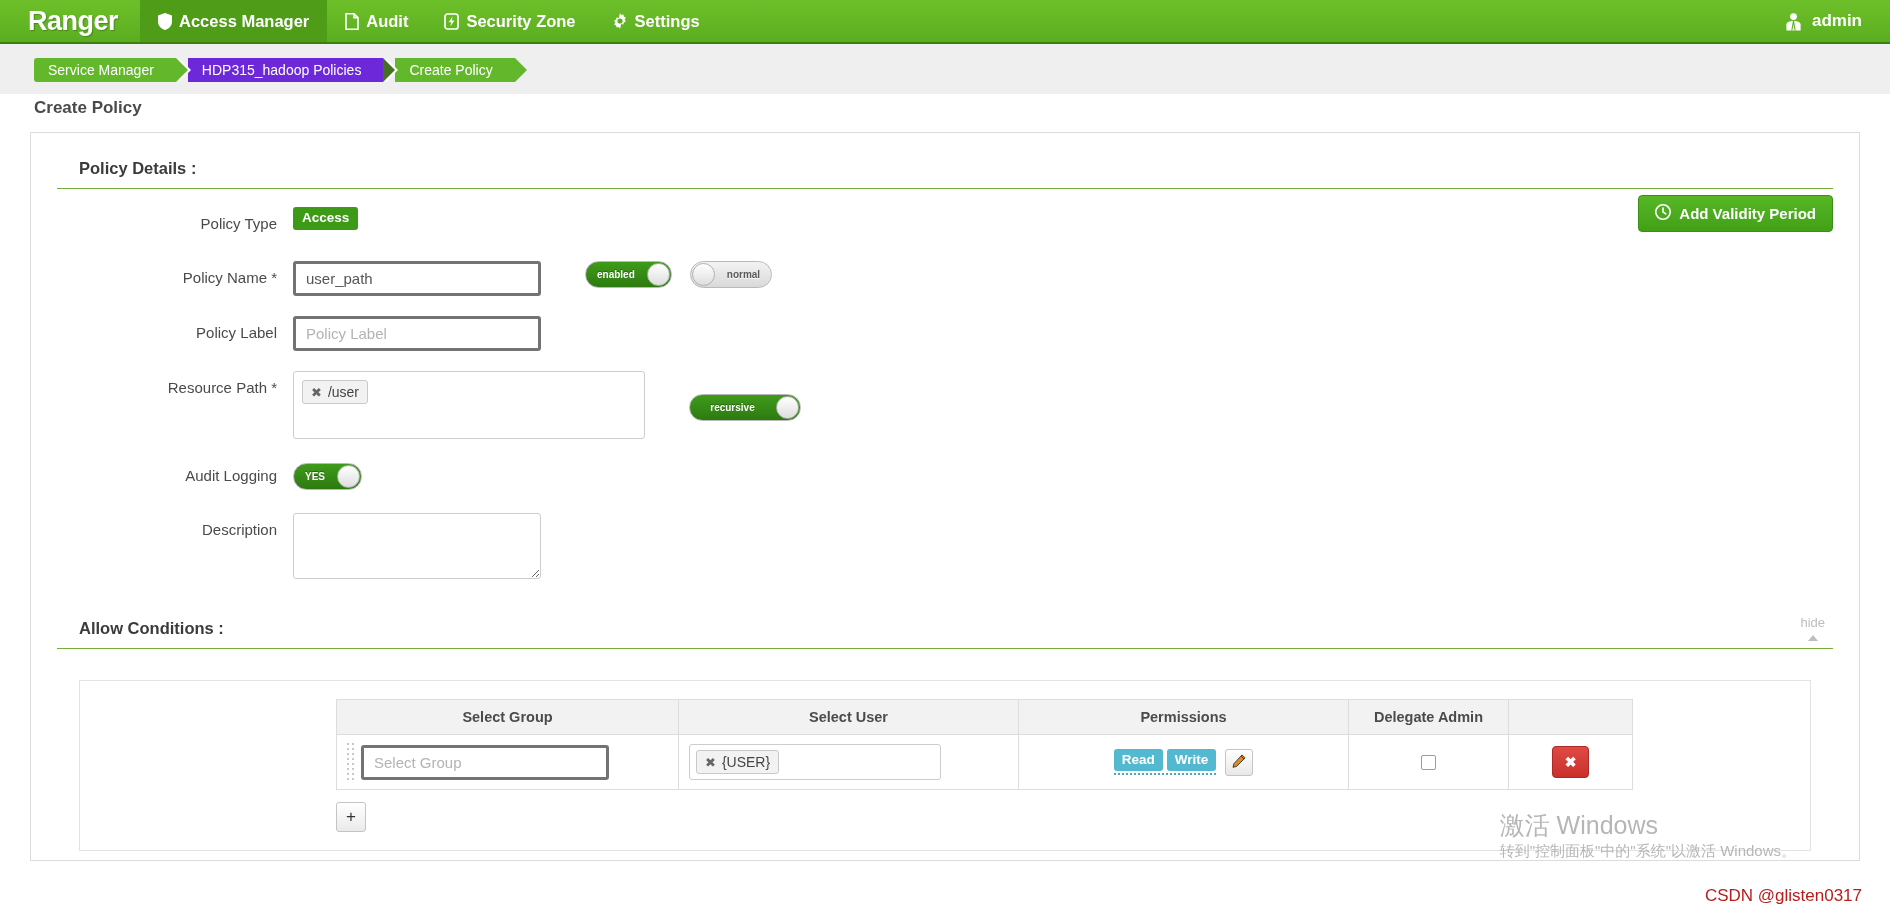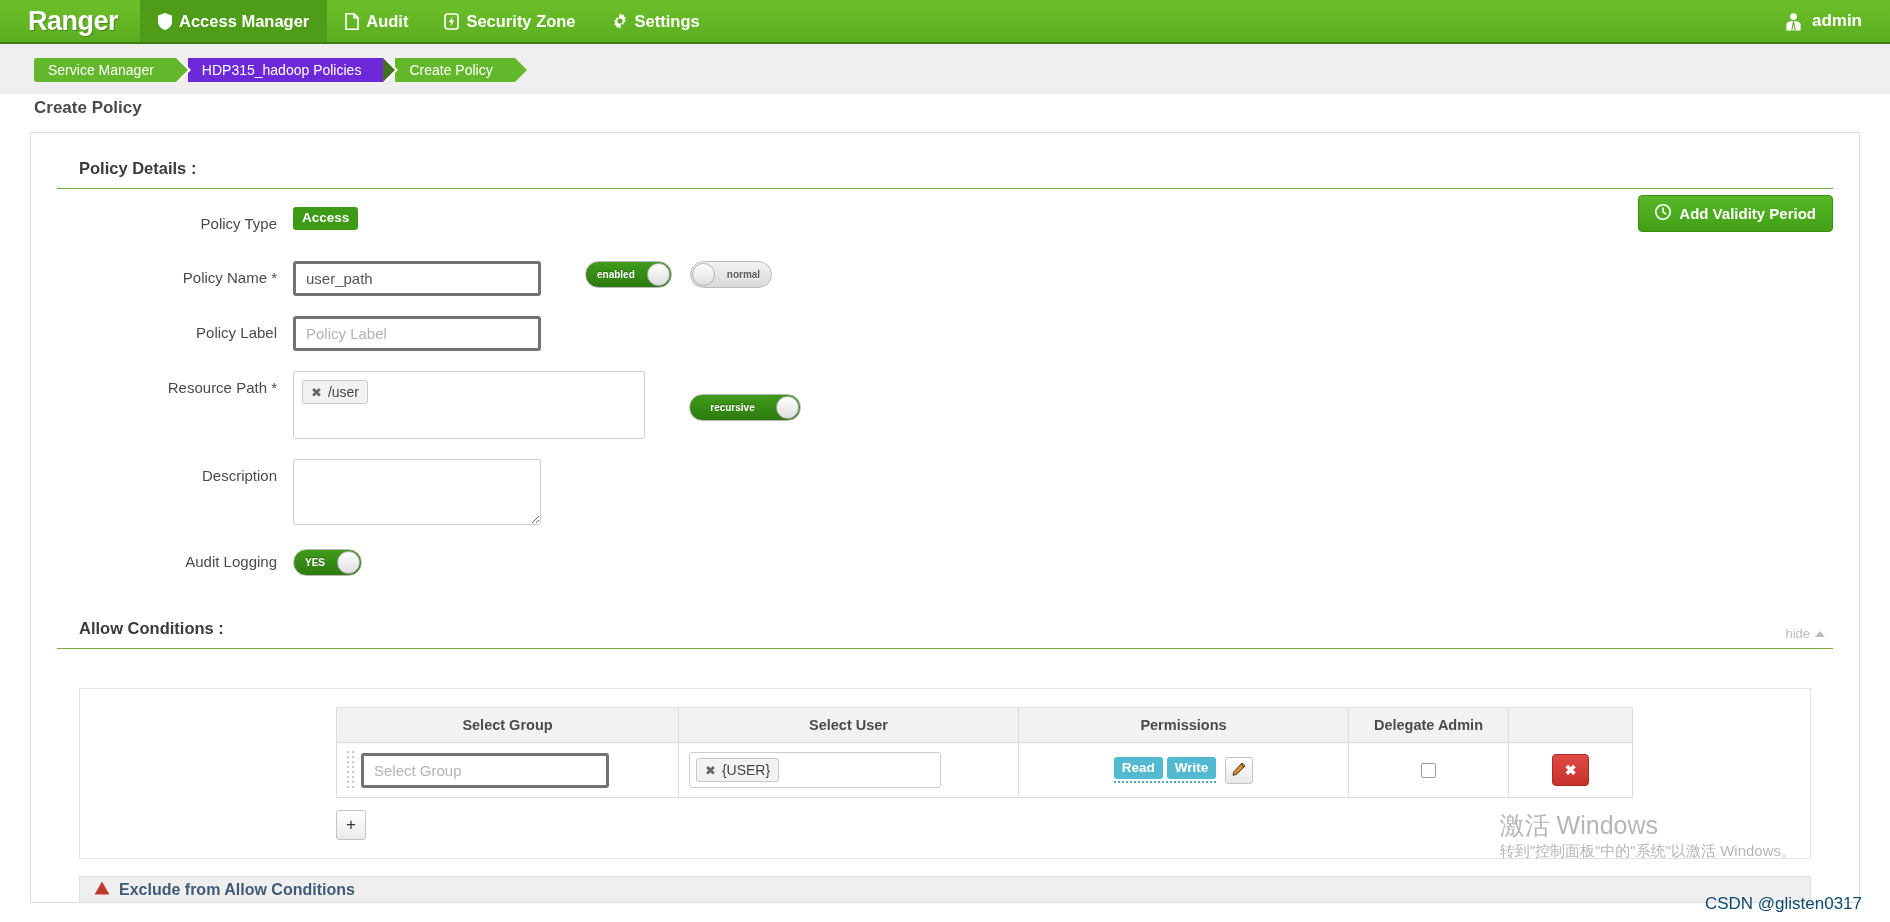--- a/index.html
+++ b/index.html
@@ -105,21 +105,21 @@
   .section-head {
     font-size: 16.5px; font-weight: bold; color: #3b3b3b;
     padding: 4px 0 10px 22px;
     border-bottom: 1px solid #74ad3c;
     position: relative;
   }
   .section-head .hide-link {
     position: absolute; right: 8px; bottom: 7px;
     font-size: 13px; font-weight: normal; color: #bdbdbd;
     cursor: pointer;
-    display: flex; align-items: center; gap: 5px;
+    display: flex; align-items: center; gap: 5px; flex-direction: column;
   }
   .caret-up {
     width: 0; height: 0;
     border-left: 5px solid transparent;
     border-right: 5px solid transparent;
     border-bottom: 6px solid #bdbdbd;
   }
 
   
   .form-row {
@@ -230,21 +230,21 @@
     border-radius: 4px;
     color: #fff;
     font-size: 15px; font-weight: bold;
     padding: 8px 16px;
     display: inline-flex; align-items: center; gap: 8px;
     cursor: pointer;
   }
 
   
   .cond-wrap { padding: 22px 0 0 0; }
-  .cond-inner { border: 1px solid #e3e3e3; padding: 18px 0 18px 0; margin: 17px 22px; }
+  .cond-inner { border: 1px solid #e3e3e3; padding: 18px 0 18px 0; margin: 9px 22px; }
   table.cond {
     border-collapse: collapse;
     margin-left: 256px;
   }
   table.cond th {
     background: #f2f2f2;
     border: 1px solid #dddddd;
     font-size: 14.5px;
     font-weight: bold;
     color: #4b4b4b;
@@ -348,23 +348,23 @@
     right: 94px; bottom: 60px;
     text-align: left;
     color: #b6b6b6;
     pointer-events: none;
     user-select: none;
   }
   .win-activate .l1 { font-size: 25px; line-height: 1.2; }
   .win-activate .l2 { font-size: 15px; line-height: 1.5; }
   .csdn-mark {
     position: absolute;
-    right: 28px; bottom: 8px;
+    right: 28px; bottom: 16px;
     font-size: 17px;
-    color: #0c4a6e;
+    color: #b91c1c;
     pointer-events: none;
     user-select: none;
   }
   .page-root { position: relative; width: 1890px; height: 922px; overflow: hidden; background:#fff; }
 </style>
 </head>
 <body>
 
 <div class="page-root">
 
@@ -495,33 +495,33 @@
           <div class="toggle-group" style="margin-top:23px;">
             <div class="toggle on" style="min-width:112px;">
               <span class="tlabel" style="flex:1;text-align:center;">recursive</span>
               <span class="knob"></span>
             </div>
           </div>
         </div>
       </div>
 
       <div class="form-row">
-        <div class="form-label">Description</div>
-        <div class="form-ctrl">
-          <textarea class="desc" style=""></textarea>
-        </div>
-      </div>
-
-      <div class="form-row">
         <div class="form-label">Audit Logging</div>
         <div class="form-ctrl" style="padding-top:4px;">
           <div class="toggle on">
             <span class="tlabel">YES</span>
             <span class="knob"></span>
           </div>
+        </div>
+      </div>
+
+      <div class="form-row">
+        <div class="form-label">Description</div>
+        <div class="form-ctrl">
+          <textarea class="desc" style=""></textarea>
         </div>
       </div>
 
     </div>
 
     <div style="padding-top:26px;">
       <div class="section-head">
         <span>Allow Conditions :</span>
         <span class="hide-link">
           <span>hide</span>
@@ -583,28 +583,20 @@
                 </button>
               </td>
             </tr>
           </tbody>
         </table>
         <button class="btn-plus">
           <span>+</span>
         </button>
       </div>
 
-      <div class="exclude-panel">
-        <span>
-          <svg width="16" height="14" viewBox="0 0 16 14">
-              <path d="M8 0.6 L15.4 13.4 H0.6 Z" fill="#c0392b"></path>
-            </svg>
-        </span>
-        <span>Exclude from Allow Conditions</span>
-      </div>
     </div>
 
   </div>
 
   <div class="win-activate">
     <div class="l1">激活 Windows</div>
     <div class="l2">转到"控制面板"中的"系统"以激活 Windows。</div>
   </div>
   <div class="csdn-mark">CSDN @glisten0317</div>
 

